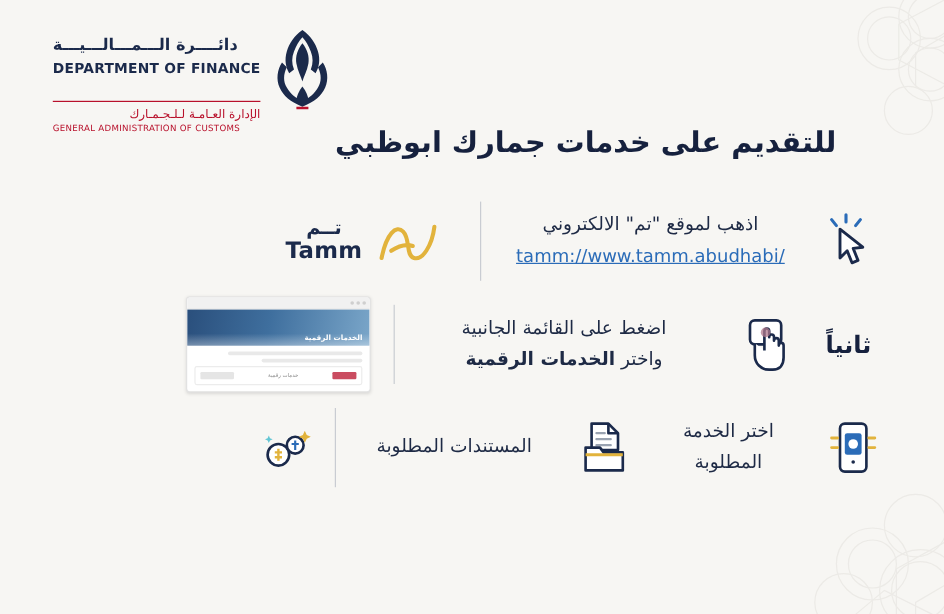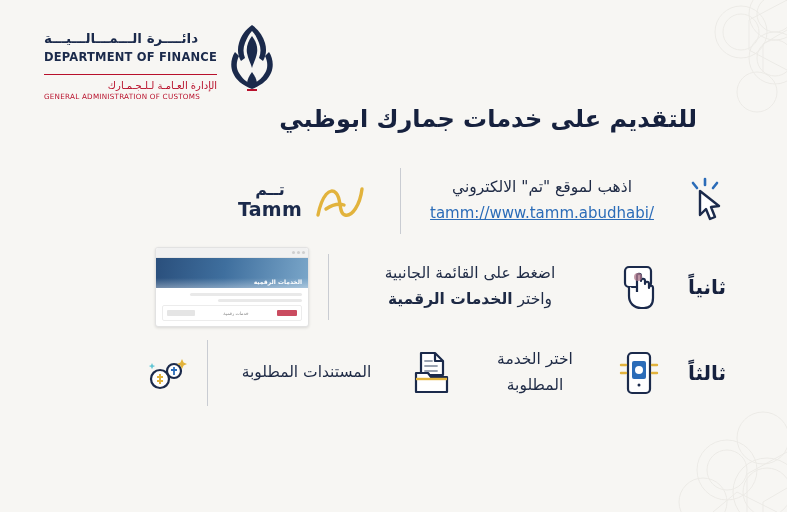--- a/index.html
+++ b/index.html
@@ -32,21 +32,21 @@
   .logo-text{
     text-align:left;
     padding-top:8px;
   }
   .logo-ar-1{
     font-size:13.5px;font-weight:bold;color:#1b2a4b;letter-spacing:1px;
     direction:rtl;line-height:1.2;
   }
   .logo-en-1{
     font-size:11.5px;font-weight:bold;color:#1b2a4b;letter-spacing:.2px;
-    line-height:1.3;border-bottom:1.4px solid #b8102b;padding-bottom:9px;
+    line-height:1.3;border-bottom:1.4px solid #b8102b;padding-bottom:19px;
     display:inline-block;
   }
   .logo-ar-2{
     font-size:10px;color:#b8102b;letter-spacing:.9px;direction:rtl;text-align:right;
     margin-top:4px;line-height:1.3;
   }
   .logo-en-2{
     font-size:7.2px;color:#b8102b;letter-spacing:.25px;line-height:1.3;
   }
 
@@ -279,21 +279,20 @@
             <span class="shot-chip"></span>
             <span class="shot-txt">خدمات رقمية</span>
             <span class="shot-chip grey"></span>
           </div>
         </div>
       </div>
     </div>
   </div>
 
   <div class="step-row" id="row-3">
-    <div class="step-label">ثالثاً</div>
     <div class="step-icon">
       <svg width="42" height="48" viewBox="0 0 42 48">
         <rect x="11" y="4" width="22" height="40" rx="4" fill="#ffffff" stroke="#1b2a4b" stroke-width="2.2"></rect>
         <rect x="15" y="12" width="14" height="18" rx="2" fill="#2b6cb8"></rect>
         <circle cx="22" cy="21" r="4" fill="#ffffff"></circle>
         <path d="M22 36 h0" stroke="#1b2a4b" stroke-width="3" stroke-linecap="round"></path>
         <path d="M4 16 l5 0 M4 24 l5 0" stroke="#e2b33c" stroke-width="2.4" stroke-linecap="round"></path>
         <path d="M35 16 l5 0 M35 24 l5 0" stroke="#e2b33c" stroke-width="2.4" stroke-linecap="round"></path>
       </svg>
     </div>

